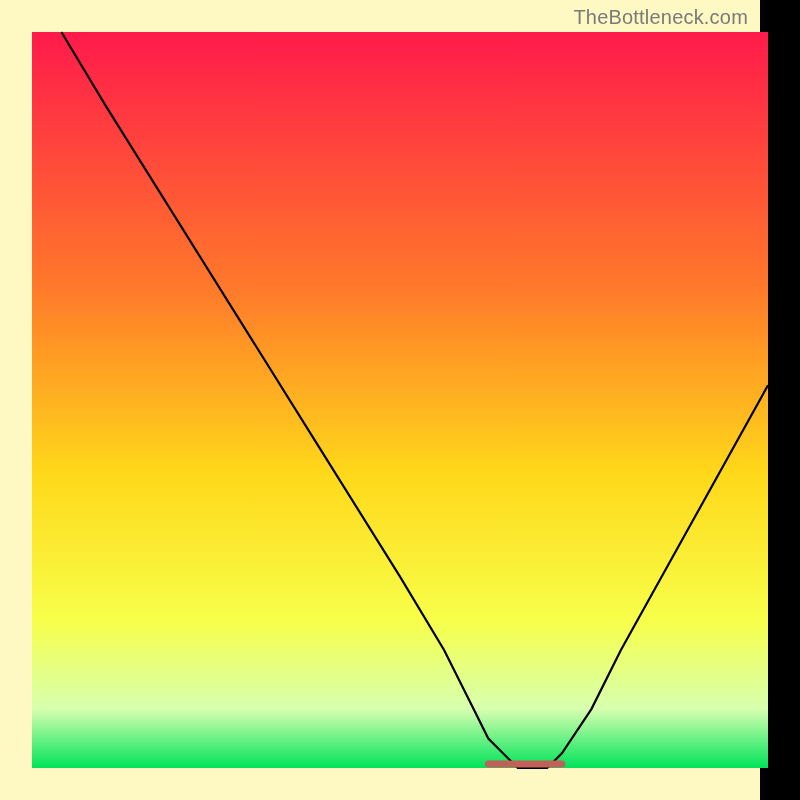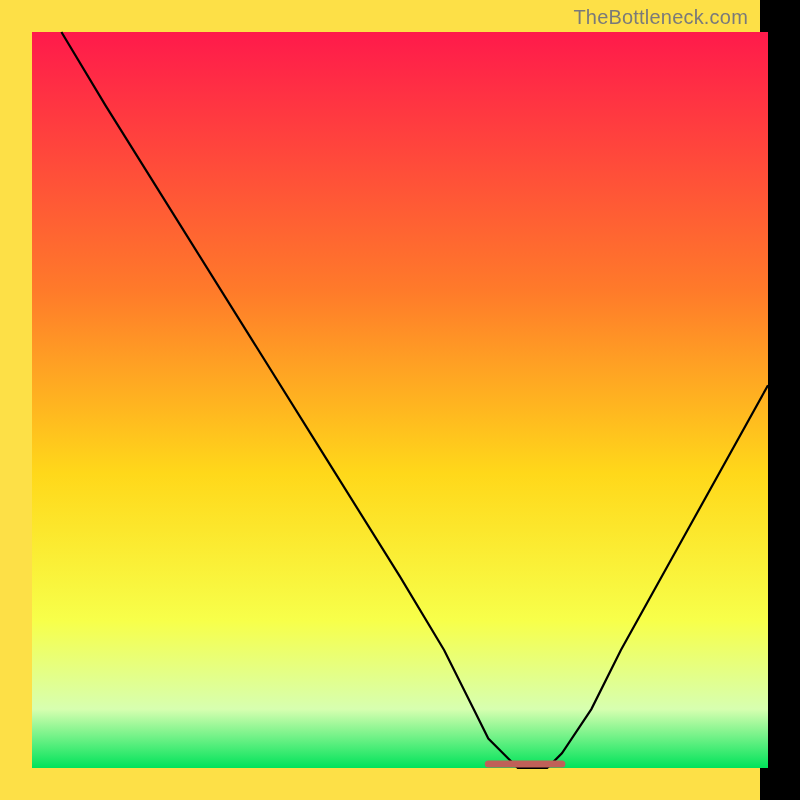--- a/index.html
+++ b/index.html
@@ -8,21 +8,21 @@
     width: 800px;
     height: 800px;
     background: #000;
     font-family: Arial, Helvetica, sans-serif;
     overflow: hidden;
   }
   .frame {
     position: relative;
     width: 760px;
     height: 800px;
-    background: #fde047;
+    background: #fef9c3;
   }
   .watermark {
     position: absolute;
     top: 6px;
     right: 12px;
     color: #7a7a7a;
     font-size: 20px;
     font-weight: 400;
     letter-spacing: 0.2px;
     z-index: 10;

